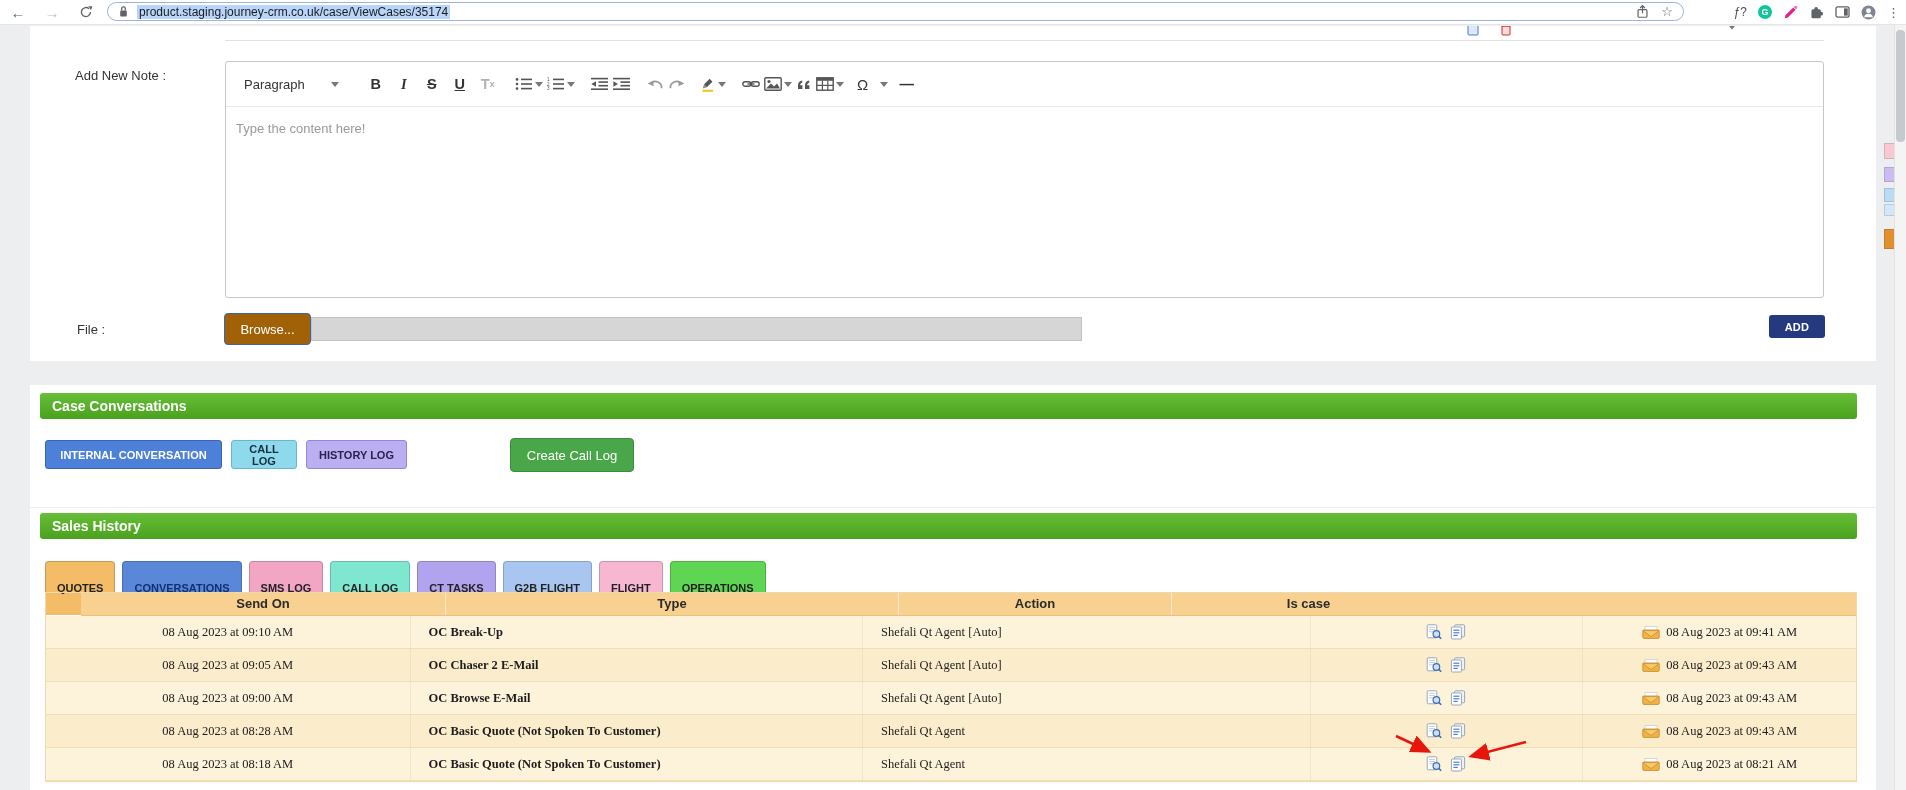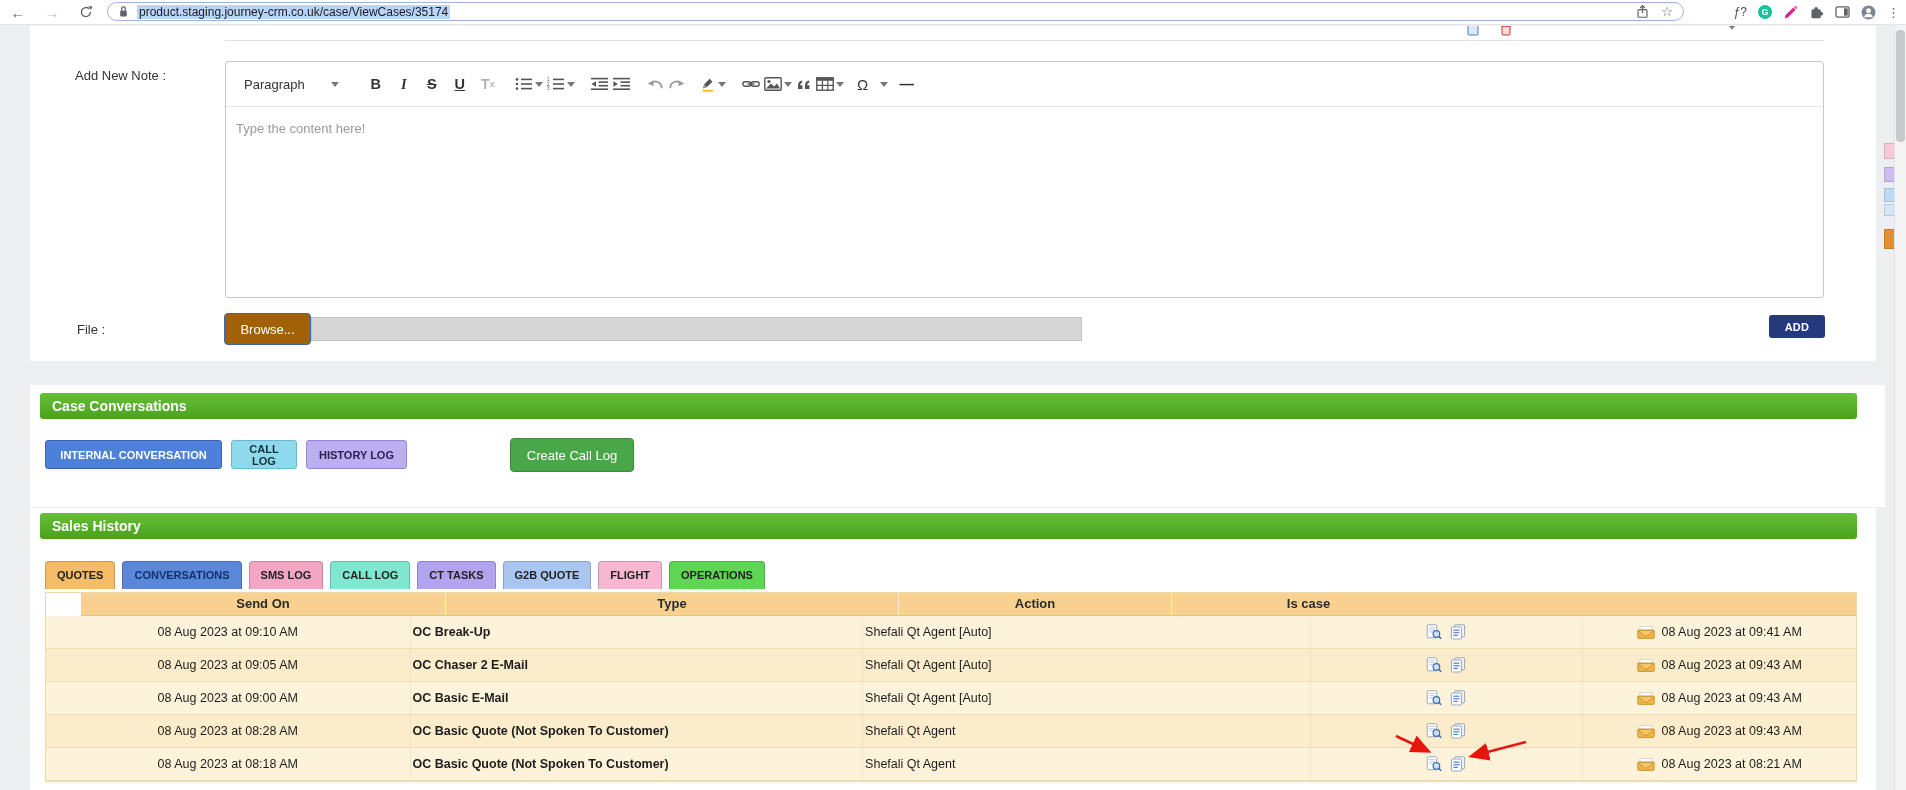--- a/index.html
+++ b/index.html
@@ -16,21 +16,21 @@
   .omni-right{margin-left:auto;display:flex;align-items:center;gap:12px;}
   .chrome-right{position:absolute;right:6px;top:0;height:24px;display:flex;align-items:center;gap:11px;}
   .ext-mono{font-size:12px;color:#4a4f55;}
   .gram{width:14px;height:14px;border-radius:50%;background:#15c39a;color:#fff;font-size:9px;font-weight:bold;
         display:flex;align-items:center;justify-content:center;}
   .star{font-size:13px;color:#5f6368;}
   .dots{font-size:13px;color:#5f6368;letter-spacing:0;}
   
   .card{position:absolute;background:#fff;overflow:hidden;}
   #card-editor{left:30px;top:26px;width:1846px;height:335px;}
-  #card-conv{left:30px;top:385px;width:1846px;height:122px;padding-left:9px;}
+  #card-conv{left:30px;top:385px;width:1846px;height:122px;}
   #card-sales{left:30px;top:508px;width:1846px;height:282px;}
   .cliprule{position:absolute;left:195px;top:14px;width:1599px;border-bottom:1px solid #e2e2e2;}
   .clipicon{position:absolute;top:-3px;width:13px;height:14px;}
   .label{position:absolute;font-size:13px;color:#333;}
   
   .editor{position:absolute;left:195px;top:35px;width:1599px;height:237px;border:1px solid #c6c6c6;border-radius:3px;box-sizing:border-box;background:#fff;}
   .tb{height:44px;border-bottom:1px solid #e8e8e8;display:flex;align-items:center;padding:0 10px;gap:2px;}
   .para{display:flex;align-items:center;gap:26px;padding:0 8px;height:30px;font-size:13px;color:#333;cursor:pointer;margin-right:14px;}
   .ti{min-width:26px;height:28px;display:flex;align-items:center;justify-content:center;background:none;border:none;
       font-size:14.5px;font-weight:bold;color:#333;cursor:pointer;padding:0 2px;font-family:"Liberation Sans",sans-serif;}
@@ -55,38 +55,38 @@
         background:linear-gradient(#67be38,#4aa11d);color:#fff;font-size:14px;font-weight:bold;border-radius:3px;}
   
   .cbtn{position:absolute;top:55px;height:29px;border-radius:3px;font-size:11px;font-weight:bold;cursor:pointer;padding:0 10px;}
   .btn-internal{left:15px;width:177px;background:#4d80d8;border:1px solid #3b64b0;color:#fff;}
   .btn-calllog{left:201px;width:66px;background:#8fd9ec;border:1px solid #69b6cf;color:#14303c;}
   .btn-history{left:276px;width:101px;background:#bbaff2;border:1px solid #9687d6;color:#2a2150;}
   .btn-create{position:absolute;left:480px;top:53px;width:124px;height:34px;background:#49a749;border:1px solid #3c8b3c;
               border-radius:4px;color:#fff;font-size:13px;cursor:pointer;}
   
   .tabs{position:absolute;left:15px;top:53px;display:flex;height:27px;}
-  .tab{height:27px;line-height:27px;padding:0 11px;margin-right:7px;font-size:11px;font-weight:bold;color:#222;
+  .tab{height:27px;line-height:27px;padding:13px 11px;margin-right:7px;font-size:11px;font-weight:bold;color:#222;
        border:1px solid rgba(0,0,0,.18);border-bottom:none;border-radius:4px 4px 0 0;cursor:pointer;}
   .t0{background:#f4bc66;}
   .t1{background:#5b87d9;color:#10316e;text-align:center;}
   .t2{background:#f2a6c4;}
   .t3{background:#7fe6d0;}
   .t4{background:#b2a3ee;}
   .t5{background:#a9c6f1;}
   .t6{background:#f7b7d1;}
   .t7{background:#5ed654;}
   
   .table{position:absolute;left:15px;top:84px;width:1812px;border:1px solid #ecd9ac;box-sizing:border-box;}
   .thead{display:flex;height:22px;background:#f8d190;border-bottom:1px solid #e8c27a;margin-left:35px;}
   .th{font-size:13px;font-weight:bold;color:#2b2b2b;text-align:center;line-height:22px;border-right:1px solid rgba(255,255,255,.55);box-sizing:border-box;}
   .tr{display:flex;height:32px;align-items:stretch;border-bottom:1px solid #f0dfb6;}
   .tr.odd{background:#fdf3da;}
   .tr.even{background:#fbeccb;}
-  .td{font-size:12.5px;color:#1d1d1d;display:flex;align-items:center;border-right:1px solid rgba(0,0,0,.05);box-sizing:border-box;padding:0 2px;}
+  .td{font-size:12.5px;color:#1d1d1d;display:flex;align-items:center;border-right:1px solid rgba(0,0,0,.05);box-sizing:border-box;padding:0 18px;font-family:Liberation Serif, serif;}
   .c1{width:365px;}.c2{width:453px;}.c3{width:448px;}.c4{width:273px;}.c5{width:273px;border-right:none;}
   .center{justify-content:center;}
   .bold{font-weight:bold;}
   .abtn{width:18px;height:18px;display:inline-flex;align-items:center;justify-content:center;cursor:pointer;margin:0 3px;background:none;border:none;padding:0;}
   .env{width:18px;height:13px;margin-right:6px;flex:none;}
   .arrows{position:absolute;left:1350px;top:220px;width:170px;height:40px;pointer-events:none;z-index:5;}
   
   .edge{position:absolute;left:1884px;width:13px;border:1px solid rgba(0,0,0,.12);box-sizing:border-box;}
   .scroll-track{position:absolute;left:1894px;top:24px;width:12px;height:766px;background:#f4f4f4;border-left:1px solid #e2e2e2;box-sizing:border-box;}
   .scroll-thumb{position:absolute;left:1896px;top:30px;width:9px;height:112px;background:#c6c9cd;border-radius:4px;cursor:pointer;}
@@ -409,21 +409,21 @@
 
   <div class="card" id="card-sales">
     <div class="gbar" style="top:5px">Sales History</div>
 
     <div class="tabs">
       <span class="tab t0">QUOTES</span>
       <span class="tab t1">CONVERSATIONS</span>
       <span class="tab t2">SMS LOG</span>
       <span class="tab t3">CALL LOG</span>
       <span class="tab t4">CT TASKS</span>
-      <span class="tab t5">G2B QUOTE</span>
+      <span class="tab t5">G2B FLIGHT</span>
       <span class="tab t6">FLIGHT</span>
       <span class="tab t7">OPERATIONS</span>
     </div>
 
     <div class="table">
       <div class="thead">
         <div class="th c1">Send On</div>
         <div class="th c2">Type</div>
         <div class="th c4">Action</div>
         <div class="th c5">Is case</div>
@@ -472,21 +472,21 @@
         <div class="td c5 center">
           <svg class="env">
               <use href="#i-env"></use>
             </svg>
           <span>08 Aug 2023 at 09:43 AM</span>
         </div>
       </div>
 
       <div class="tr odd">
         <div class="td c1 center">08 Aug 2023 at 09:00 AM</div>
-        <div class="td c2 bold">OC Basic E-Mail</div>
+        <div class="td c2 bold">OC Browse E-Mail</div>
         <div class="td c3">Shefali Qt Agent [Auto]</div>
         <div class="td c4 center">
           <button class="abtn">
               <svg width="16" height="16">
                 <use href="#i-preview"></use>
               </svg>
             </button>
           <button class="abtn">
               <svg width="16" height="16">
                 <use href="#i-copy"></use>

